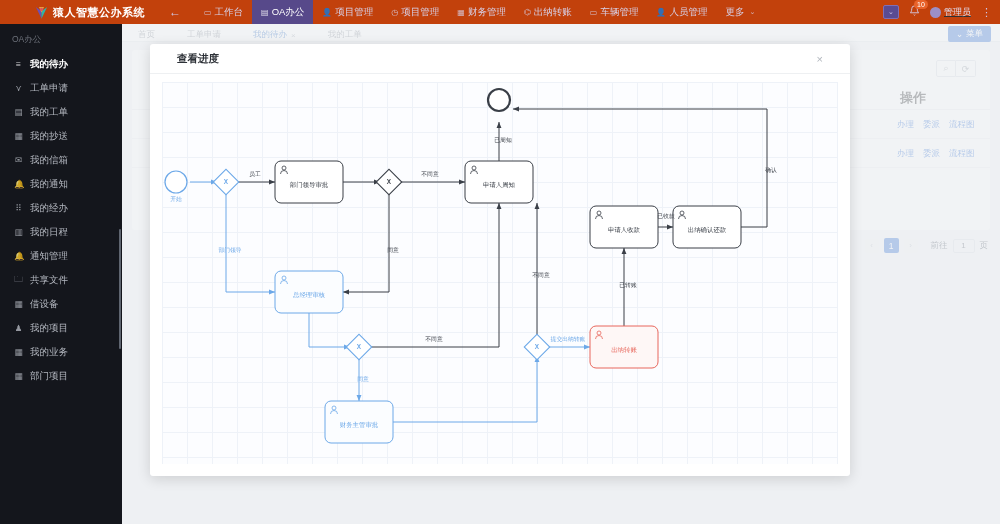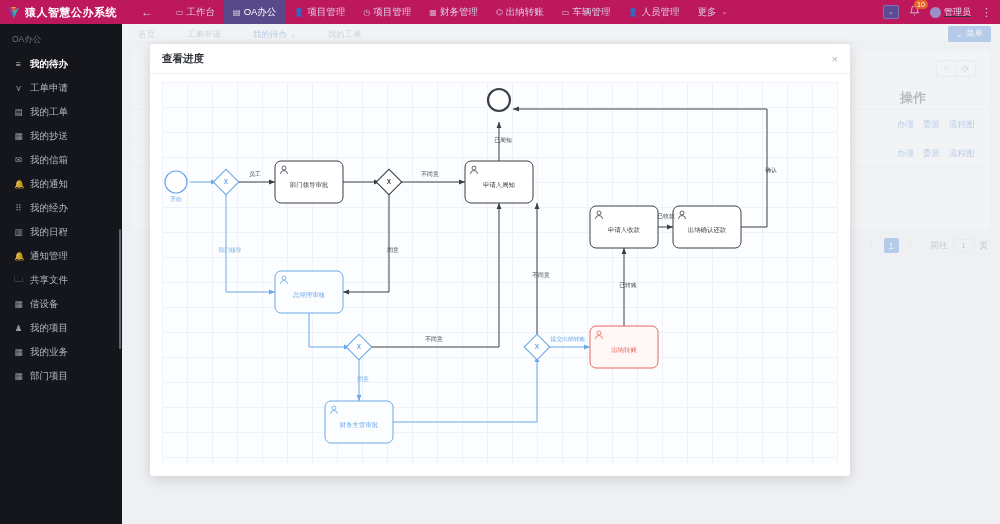--- a/index.html
+++ b/index.html
@@ -6,22 +6,22 @@
   html,body { width:1000px; height:524px; overflow:hidden; }
   body {
     font-family: "Liberation Sans", "DejaVu Sans", sans-serif;
     font-size: 12px;
     background:#f0f2f5;
     color:#303133;
   }
   
   #topbar {
     position:absolute; left:0; top:0; width:1000px; height:24px;
-    background:#be185d;
-    display:flex; align-items:center;
+    background:#c2410c;
+    display:flex; align-items:center;padding-left:28px;
   }
   #logo-wrap { display:flex; align-items:center; gap:4px; padding:0 10px 0 6px; height:24px; }
   .logo-mark { width:15px; height:15px; position:relative; }
   .logo-title { color:#fff; font-size:11px; font-weight:bold; letter-spacing:.5px; white-space:nowrap;}
   #back-arrow { color:#cfc8e6; font-size:12px; padding:0 14px; cursor:pointer; }
   .nav-item {
     display:flex; align-items:center; gap:3px; height:24px; padding:0 9px;
     color:#d8d2ea; font-size:9.5px; white-space:nowrap; cursor:pointer;
   }
   .nav-item.active { background:#57498a; color:#fff; }
@@ -89,21 +89,21 @@
             display:flex; align-items:center; justify-content:center; font-size:8.5px; cursor:pointer;}
   .pg-input { width:22px; height:14px; border:1px solid #dcdfe6; border-radius:2px; text-align:center;
               font-size:8px; color:#5a6270; display:flex; align-items:center; justify-content:center; }
 
   
   #scrim { position:absolute; left:122px; top:24px; width:878px; height:500px; background:rgba(236,238,241,.72); }
   #modal {
     position:absolute; left:150px; top:44px; width:700px; height:432px;
     background:#fff; border-radius:3px; box-shadow:0 3px 14px rgba(0,0,0,.14);
   }
-  #modal-head { height:30px; border-bottom:1px solid #eef0f2; display:flex; align-items:center; padding:0 12px;}
+  #modal-head { height:30px; border-bottom:1px solid #eef0f2; display:flex; align-items:center; padding:0 27px;}
   #modal-title { font-size:10.5px; font-weight:bold; color:#2e3238; }
   #modal-close { margin-left:auto; color:#b2b7be; font-size:11px; cursor:pointer; }
   #canvas-wrap { position:absolute; left:12px; top:38px; width:676px; height:382px;
                  background:#fcfdff; overflow:hidden; }
   #grid { position:absolute; inset:0;
     background-image:
       linear-gradient(to right,#eef2f8 1px,transparent 1px),
       linear-gradient(to bottom,#eef2f8 1px,transparent 1px);
     background-size:25px 25px; }
   svg#flow { position:absolute; left:0; top:0; width:676px; height:382px; }

